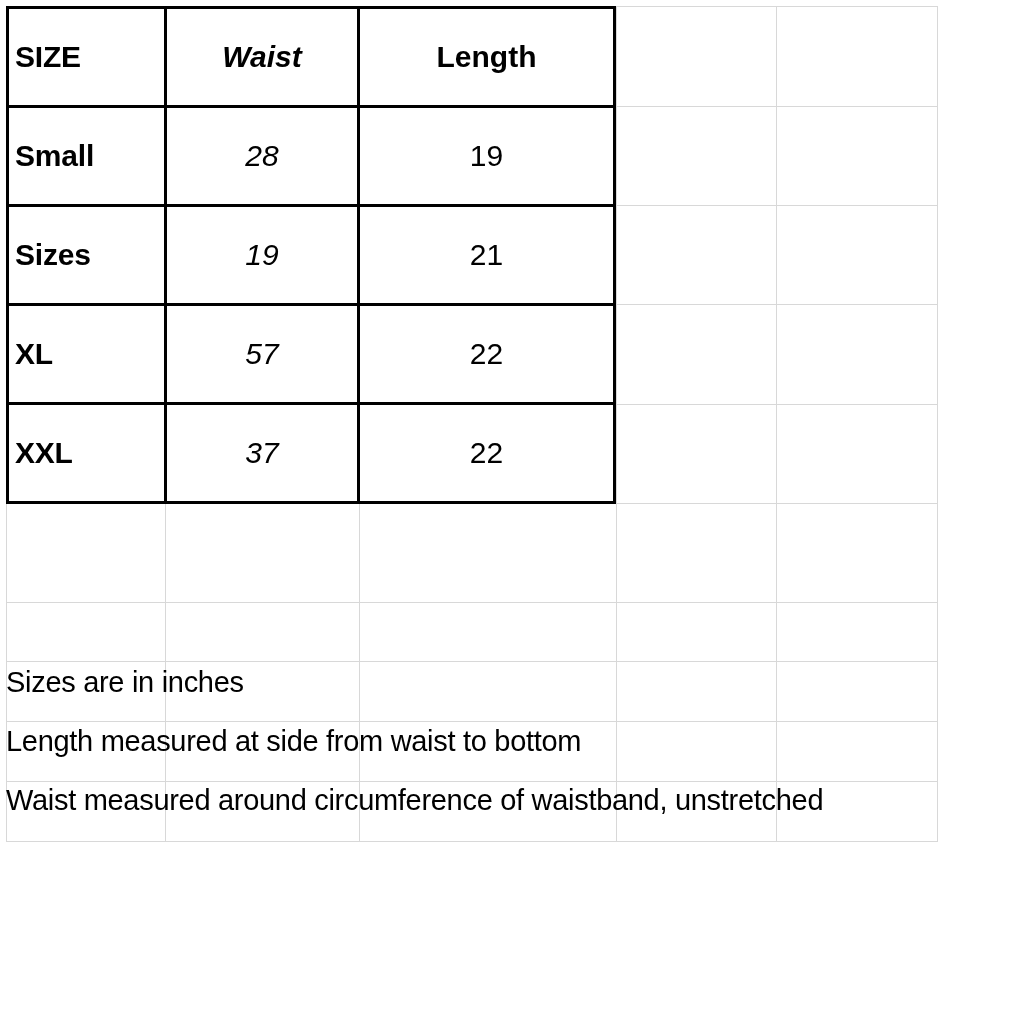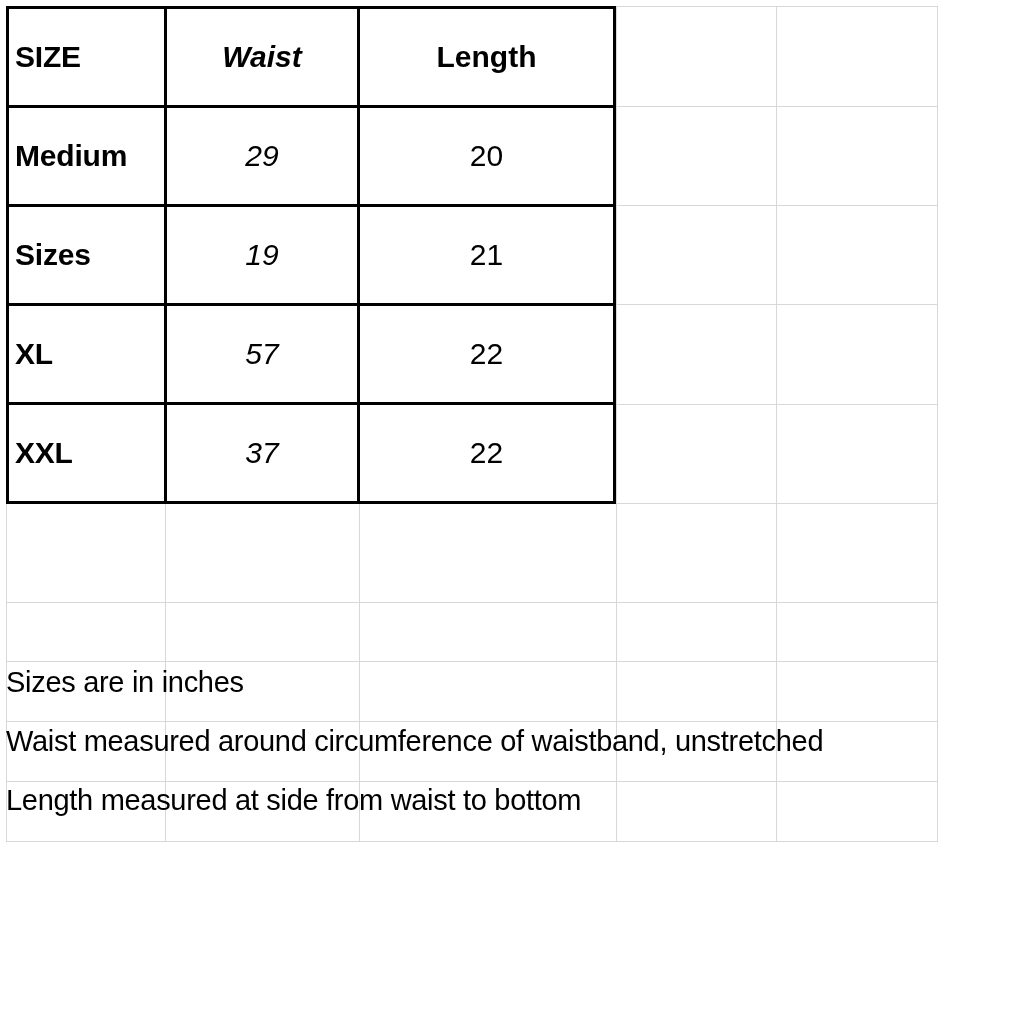--- a/index.html
+++ b/index.html
@@ -170,23 +170,23 @@
     </table>
 
   <table class="sizetable">
     <tbody>
         <tr class="head">
       <td class="lbl">SIZE</td>
       <td class="num col-waist">Waist</td>
       <td class="num col-length">Length</td>
     </tr>
     <tr>
-      <td class="lbl">Medium</td>
-      <td class="num col-waist">29</td>
-      <td class="num col-length">20</td>
+      <td class="lbl">Small</td>
+      <td class="num col-waist">28</td>
+      <td class="num col-length">19</td>
     </tr>
     <tr>
       <td class="lbl">Sizes</td>
       <td class="num col-waist">19</td>
       <td class="num col-length">21</td>
     </tr>
     <tr>
       <td class="lbl">XL</td>
       <td class="num col-waist">57</td>
       <td class="num col-length">22</td>
@@ -194,17 +194,17 @@
     <tr>
       <td class="lbl">XXL</td>
       <td class="num col-waist">37</td>
       <td class="num col-length">22</td>
     </tr>
   </tbody>
     </table>
 
   <div class="notes">
     <div class="note">Sizes are in inches</div>
+    <div class="note">Length measured at side from waist to bottom</div>
     <div class="note">Waist measured around circumference of waistband, unstretched</div>
-    <div class="note">Length measured at side from waist to bottom</div>
   </div>
 
 </div>
 
 </body></html>

